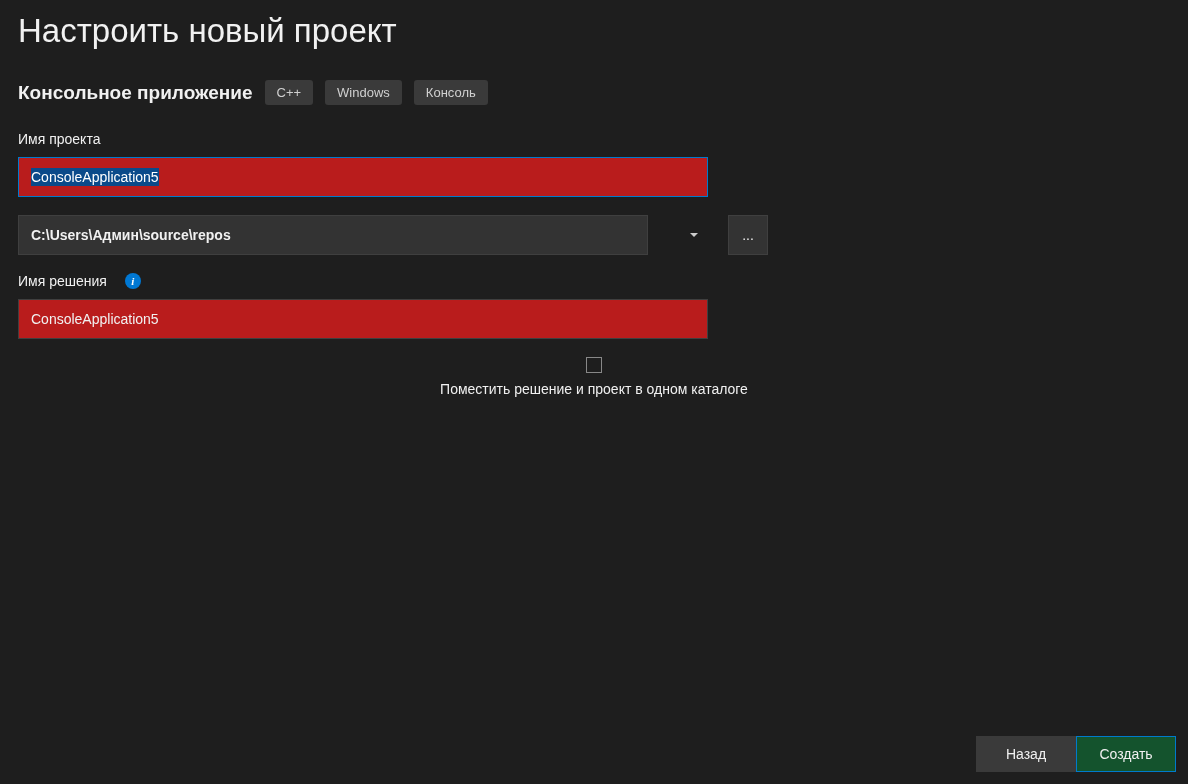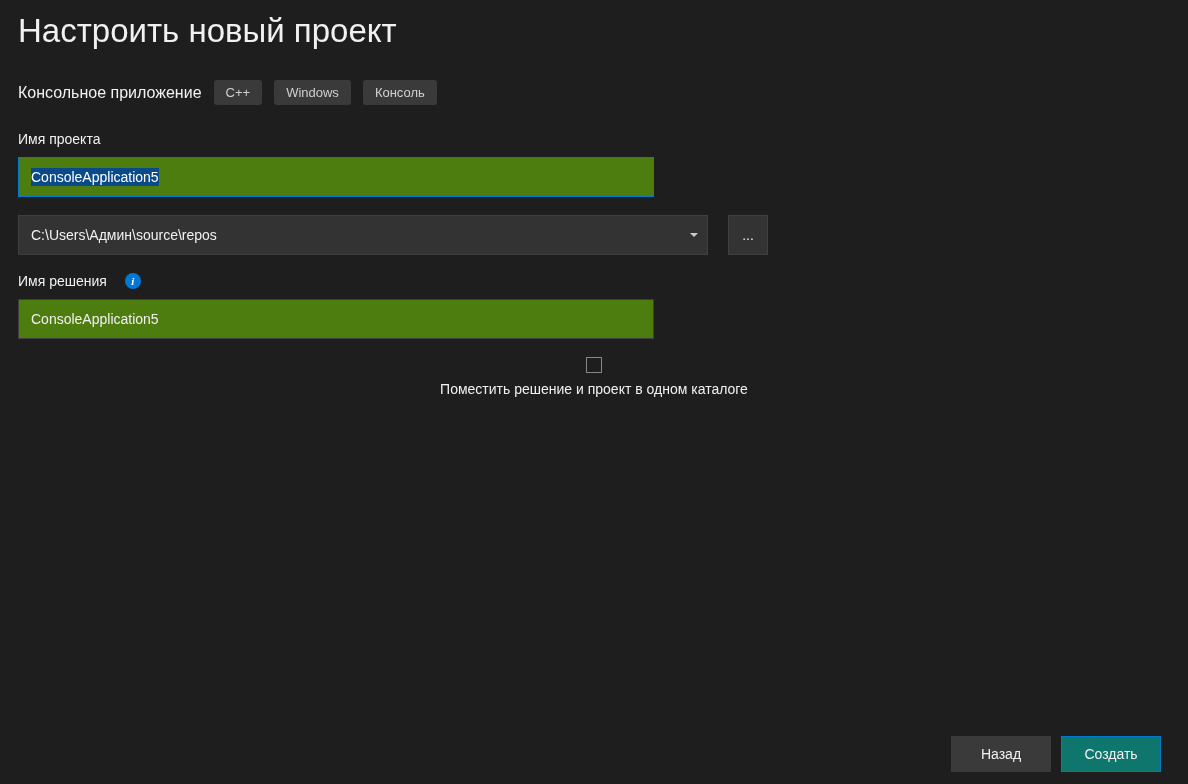--- a/index.html
+++ b/index.html
@@ -22,22 +22,22 @@
       padding: 12px 18px 0 18px;
       color: #f1f1f1;
     }
     .subtitle-row {
       display: flex;
       align-items: center;
       gap: 12px;
       padding: 30px 18px 8px 18px;
     }
     .subtitle {
-      font-size: 16px;
-      font-weight: 400;
+      font-size: 19px;
+      font-weight: 700;
       color: #f1f1f1;
     }
     .tag {
       background-color: #3a3a3a;
       color: #d0d0d0;
       font-size: 13px;
       padding: 5px 12px;
       border-radius: 3px;
     }
     .form-section {
@@ -67,23 +67,23 @@
       display: inline-flex;
       align-items: center;
       justify-content: center;
       font-size: 11px;
       font-weight: bold;
       font-family: Georgia, serif;
       font-style: italic;
       cursor: pointer;
     }
     .text-input {
-      width: 636px;
+      width: 690px;
       height: 40px;
-      background-color: #4d7c0f;
+      background-color: #b91c1c;
       border: 1px solid #3f3f3f;
       color: #f1f1f1;
       font-size: 14px;
       padding: 0 12px;
       outline: none;
     }
     .text-input.focused {
       border: 1px solid #007acc;
     }
     .text-input.focused .selected-text {
@@ -103,30 +103,31 @@
     .location-row {
       display: flex;
       align-items: center;
       gap: 20px;
     }
     .location-input-wrap {
       position: relative;
       width: 690px;
     }
     .location-input {
-      width: 690px;
+      width: 630px;
       height: 40px;
       background-color: #333333;
       border: 1px solid #3f3f3f;
       color: #f1f1f1;
       font-size: 14px;
       padding: 0 34px 0 12px;
       outline: none;
       display: flex;
       align-items: center;
+      font-weight: bold;
     }
     .dropdown-caret {
       position: absolute;
       right: 10px;
       top: 50%;
       transform: translateY(-50%);
       width: 0;
       height: 0;
       border-left: 4px solid transparent;
       border-right: 4px solid transparent;
@@ -159,39 +160,38 @@
       cursor: pointer;
     }
     .checkbox-label {
       font-size: 14px;
       color: #f1f1f1;
       cursor: pointer;
     }
     .footer-buttons {
       position: absolute;
       bottom: 12px;
-      right: 27px;
-      display: flex;
-      gap: 10px;
+      right: 12px;
+      display: flex;
     }
     .btn {
       height: 36px;
       padding: 0 20px;
       font-size: 14px;
       border: none;
       cursor: pointer;
       min-width: 100px;
     }
     .btn-back {
       background-color: #3a3a3a;
       color: #f1f1f1;
       border: 1px solid #3a3a3a;
     }
     .btn-create {
-      background-color: #0f766e;
+      background-color: #14532d;
       color: #f1f1f1;
       border: 1px solid #007acc;
     }
   </style>
 </head>
 <body>
 
 <h1 class="page-title">Настроить новый проект</h1>
 
 <div class="subtitle-row">

